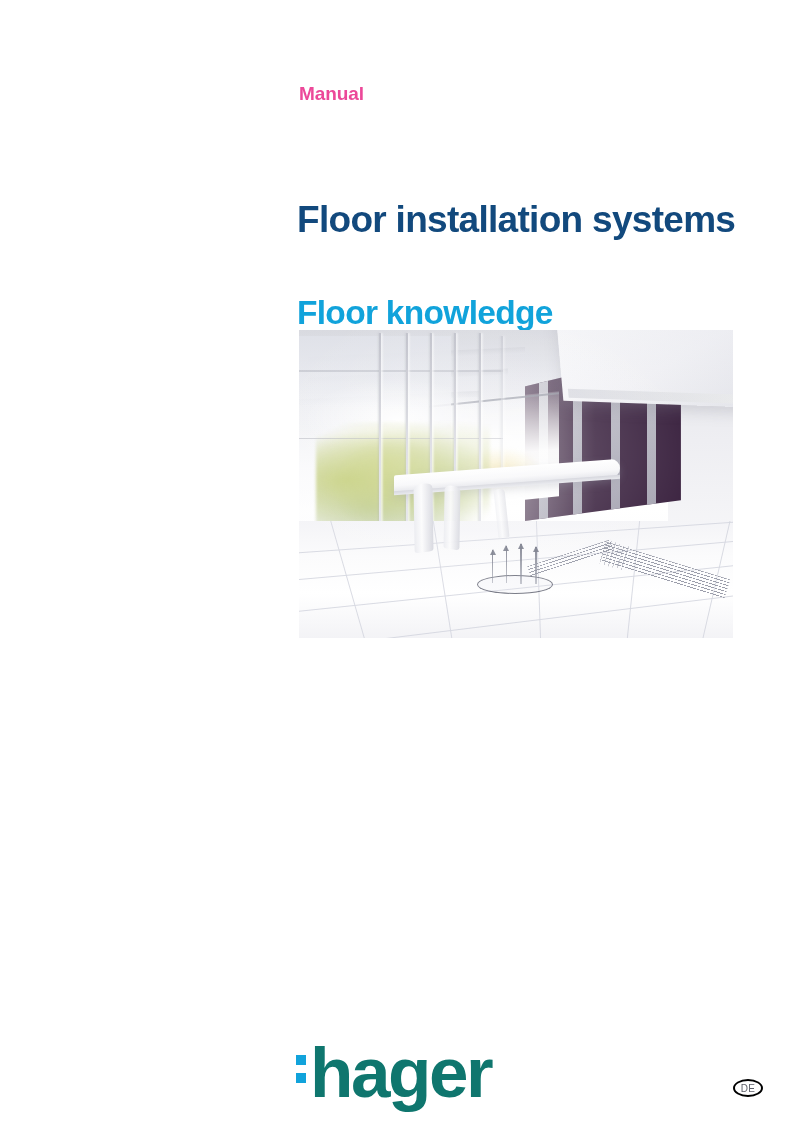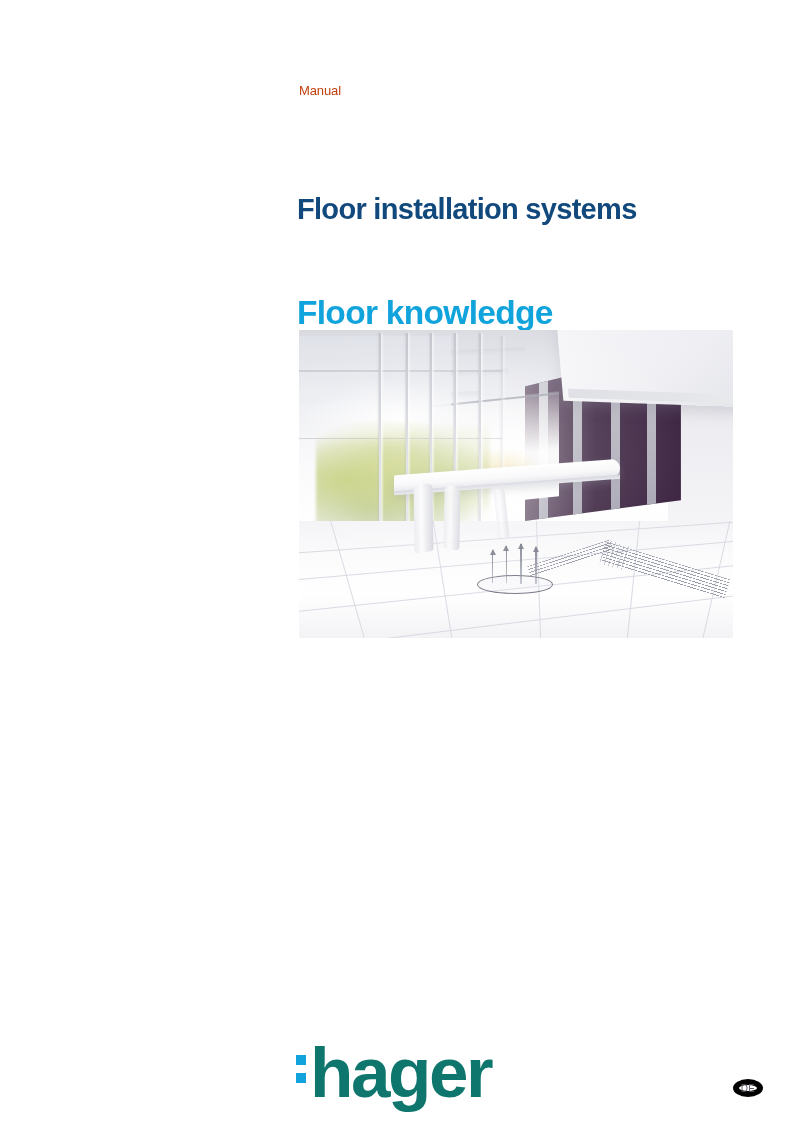--- a/index.html
+++ b/index.html
@@ -20,32 +20,32 @@
     position: absolute;
     inset: 0;
     background: #ffffff;
   }
 
   
   .doc-type {
     position: absolute;
     left: 299px;
     top: 84px;
-    font-size: 13px;
-    font-weight: normal;
+    font-size: 19px;
+    font-weight: bold;
     letter-spacing: -0.1px;
-    color: #c2410c;
+    color: #ec4899;
     line-height: 1.1;
   }
 
   .title-main {
     position: absolute;
     left: 297px;
     top: 175px;
-    font-size: 29px;
+    font-size: 37px;
     font-weight: bold;
     letter-spacing: -0.7px;
     color: #12497d;
     line-height: 1.08;
     white-space: nowrap;
   }
 
   .title-sub {
     position: absolute;
     left: 297px;
@@ -403,21 +403,21 @@
     line-height: 1;
   }
 
   
   .lang-badge {
     position: absolute;
     left: 733px;
     top: 1079px;
     width: 30px;
     height: 18px;
-    border: 6px solid #000000;
+    border: 2px solid #000000;
     border-radius: 50%;
     color: #5c5e68;
     font-size: 10px;
     letter-spacing: .3px;
     display: flex;
     align-items: center;
     justify-content: center;
     box-sizing: border-box;
   }
 </style>

